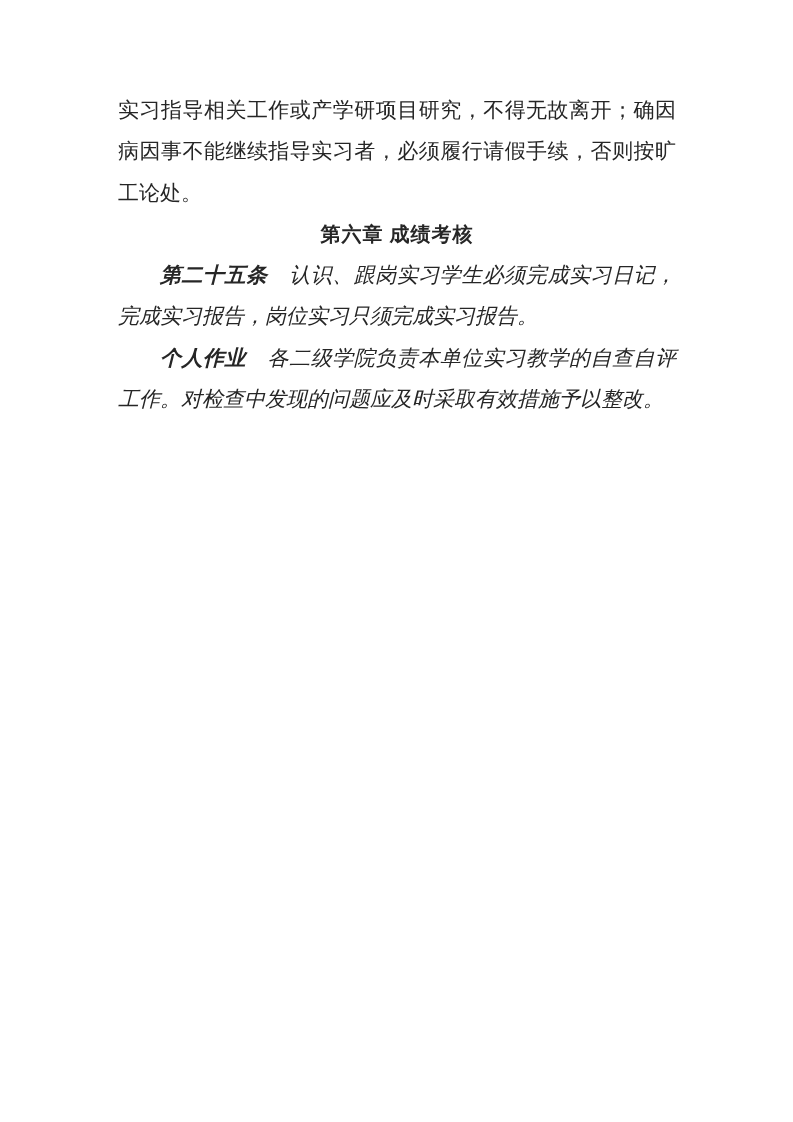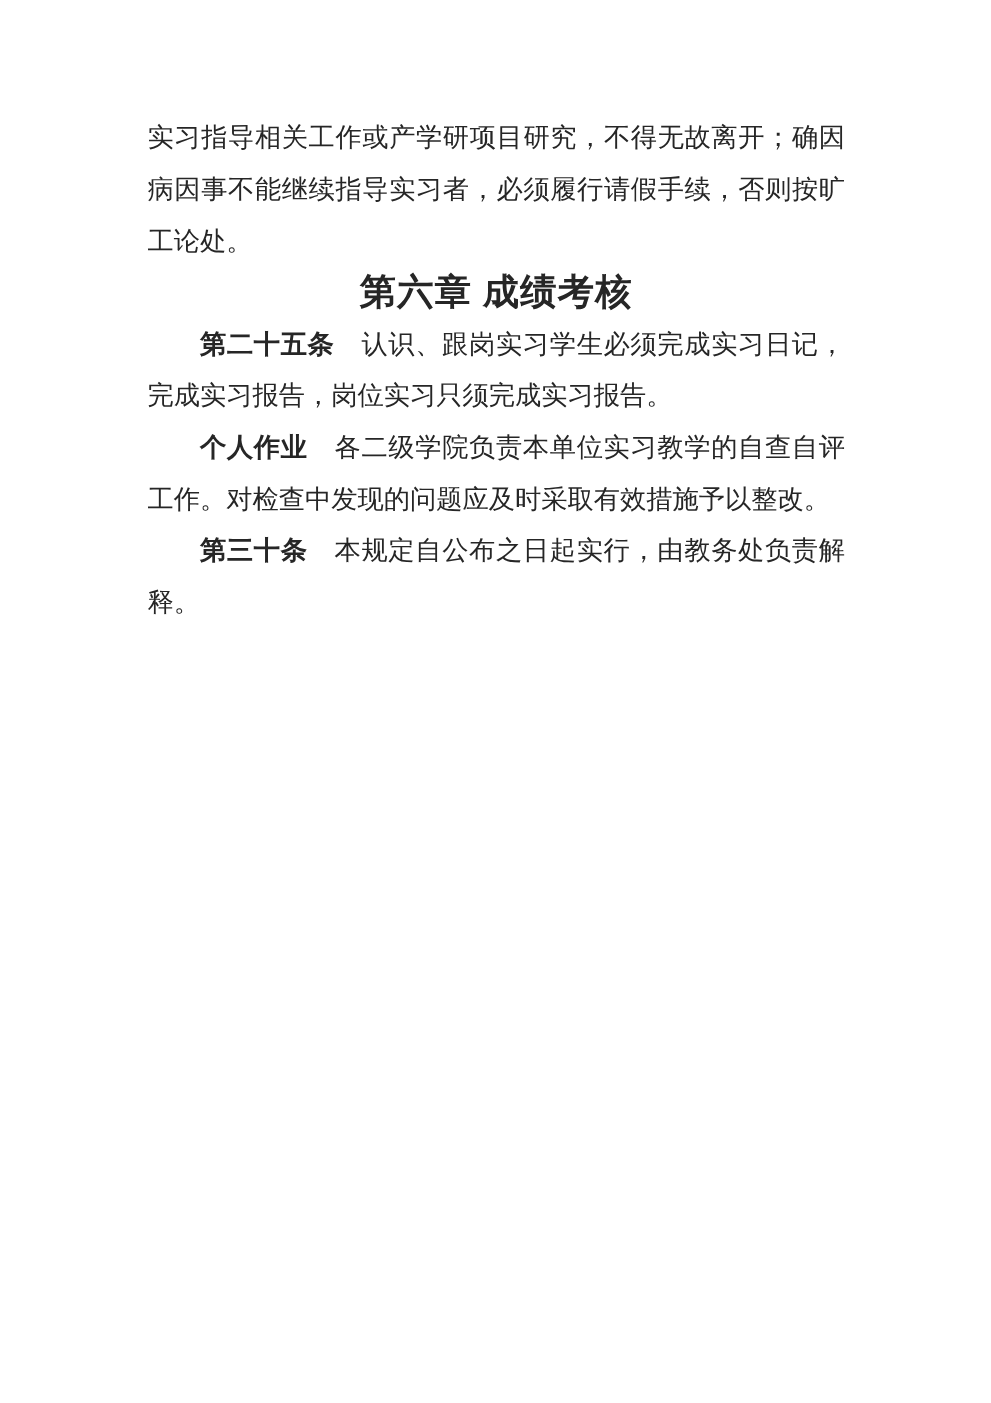--- a/index.html
+++ b/index.html
@@ -24,37 +24,37 @@
     font-size: 21px;
     line-height: 41.3px;
   }
   .content p.body {
     margin: 0;
     text-align: justify;
     text-align-last: left;
   }
   .content p.ind {
     text-indent: 42px;
+    font-style: italic;
   }
   .content h2.chapter {
     margin: 0;
-    font-size: 29px;
+    font-size: 20px;
     line-height: 41.3px;
     font-weight: bold;
     text-align: center;
     letter-spacing: 1px;
   }
   .content b.lead {
     font-weight: bold;
   }
 </style>
 </head>
 <body>
 
 <div class="page">
   <div class="content">
       <p class="body"><span>实习指导相关工作或产学研项目研究，不得无故离开；确因病因事不能继续指导实习者，必须履行请假手续，否则按旷工论处。</span></p>
       <h2 class="chapter"><b class="lead">第六章 成绩考核</b></h2>
       <p class="body ind"><b class="lead">第二十五条</b><span>　认识、跟岗实习学生必须完成实习日记，完成实习报告，岗位实习只须完成实习报告。</span></p>
       <p class="body ind"><b class="lead">个人作业</b><span>　各二级学院负责本单位实习教学的自查自评工作。对检查中发现的问题应及时采取有效措施予以整改。</span></p>
-      <p class="body ind"><b class="lead">第三十条</b><span>　本规定自公布之日起实行，由教务处负责解释。</span></p>
     </div>
 </div>
 
 </body></html>

